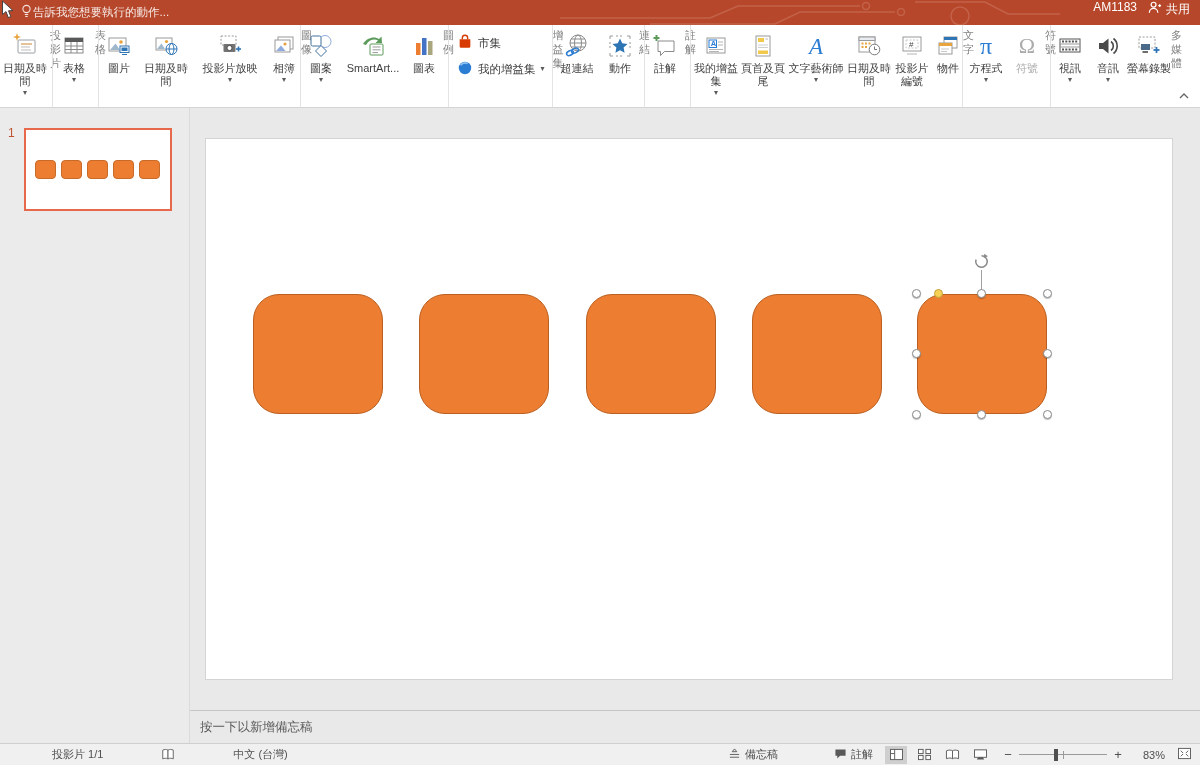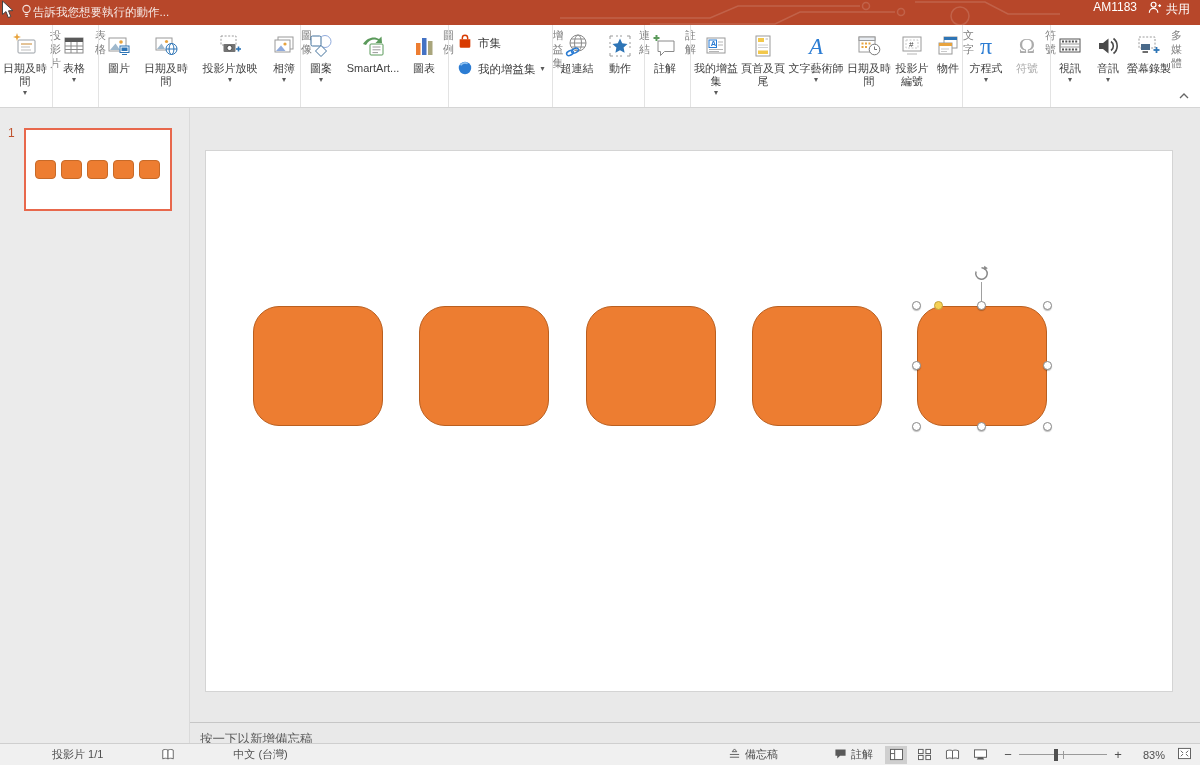--- a/index.html
+++ b/index.html
@@ -39,21 +39,21 @@
 
   
   .main { position:absolute; left:0; top:108px; width:1200px; height:635px; background:#E9E9E9; }
   .thumbs { position:absolute; left:0; top:0; width:190px; height:635px;
     background:#EBEBEB; border-right:1px solid #DADADA; }
   .thumb-num { position:absolute; left:8px; top:18px; font-size:12px; color:#C0532F; }
   .thumb { position:absolute; left:24px; top:20px; width:148px; height:83px;
     background:#fff; border:2px solid #E8684C; display:flex; align-items:center; gap:5px; padding-left:9px; }
   .mini-sq { width:21px; height:19px; background:#ED7D31; border:1px solid #C86A28; border-radius:4px; }
 
-  .editor { position:absolute; left:190px; top:0; width:1010px; height:635px;margin-top:12px; }
+  .editor { position:absolute; left:190px; top:0; width:1010px; height:635px; }
   .slide { position:absolute; left:15px; top:30px; width:968px; height:542px;
     background:#fff; border:1px solid #D4D4D4; }
   .shape { position:absolute; top:155px; width:130px; height:120px;
     background:#ED7D31; border:1px solid #BA5F1F; border-radius:26px; }
   .sel-box { position:absolute; }
   .sel-box .shape { left:0; top:0; }
   .handle { position:absolute; width:9px; height:9px; border-radius:50%;
     background:#fff; border:1px solid #8A8A8A; box-shadow:0 1px 1px rgba(0,0,0,0.25); z-index:5; }
   .h-nw{left:-5px;top:-5px}.h-n{left:60px;top:-5px}.h-ne{right:-5px;top:-5px}
   .h-w{left:-5px;top:55px}.h-e{right:-5px;top:55px}

